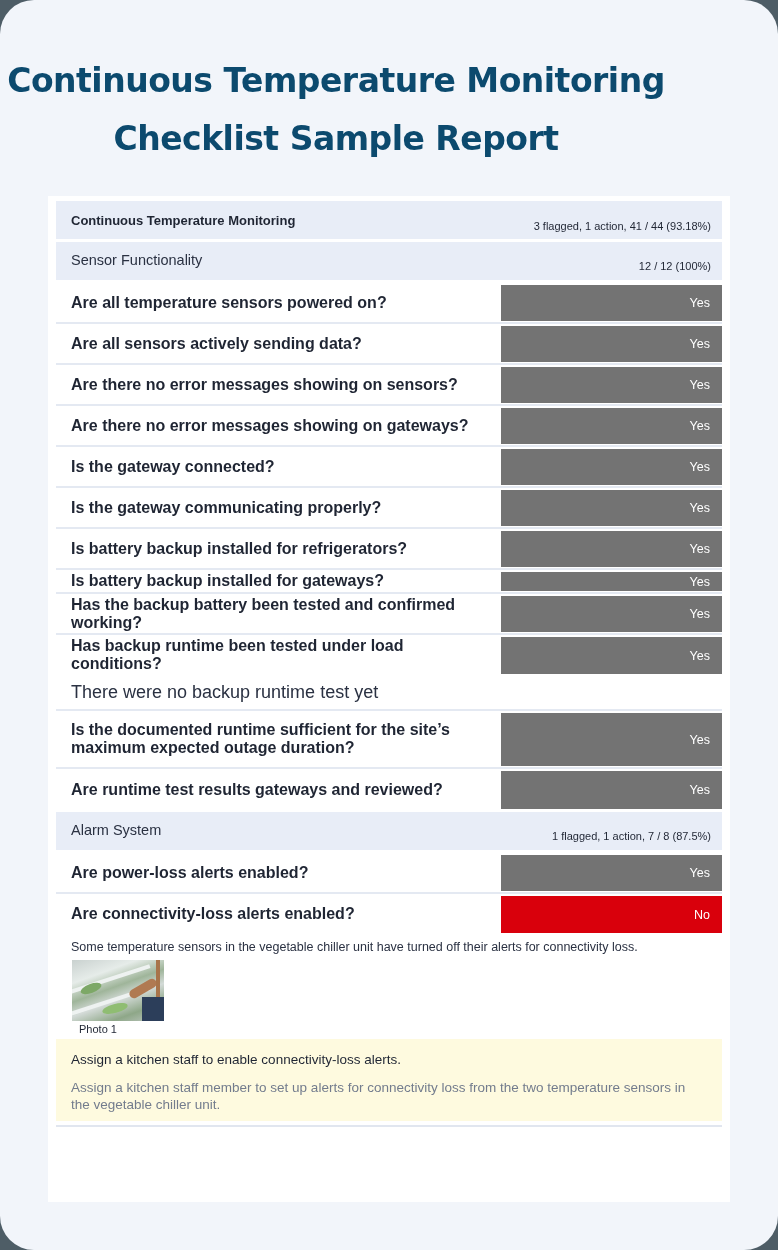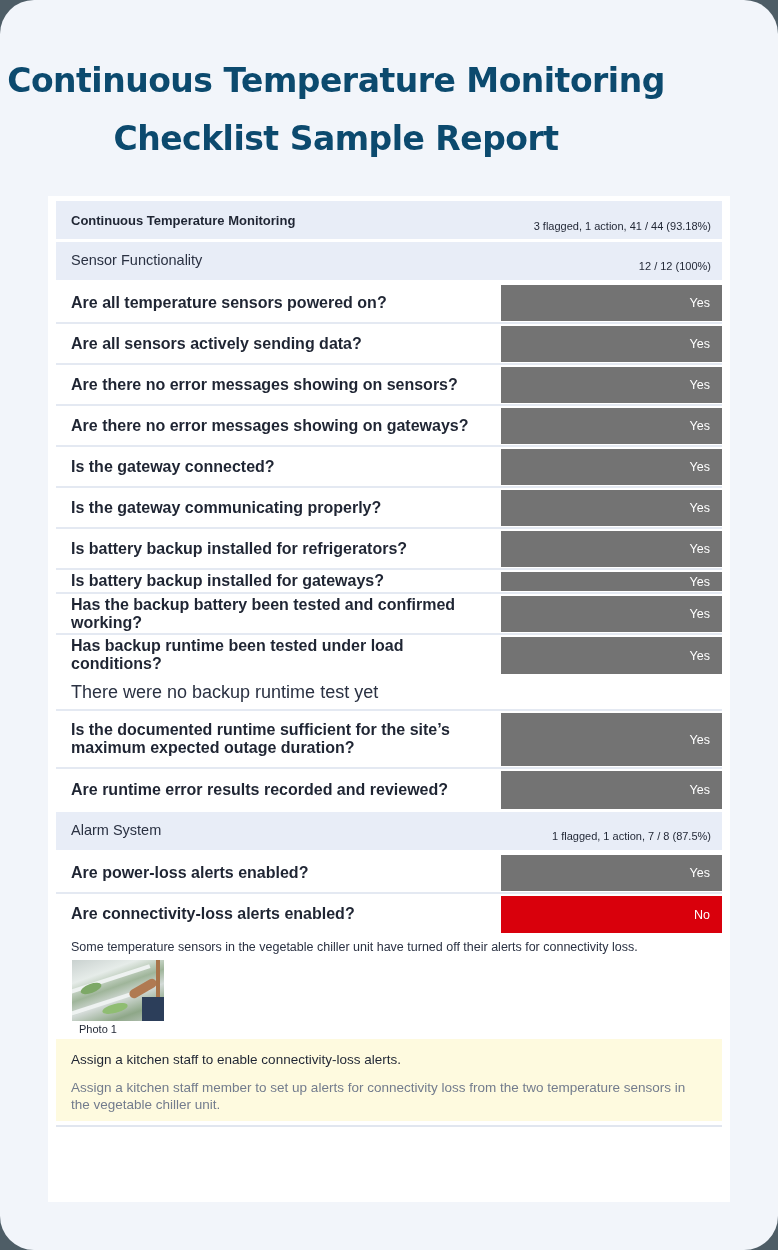--- a/index.html
+++ b/index.html
@@ -127,21 +127,21 @@
     <div class="row" style="height:40px; border-bottom:none">
       <div class="q">Has backup runtime been tested under load conditions?</div>
       <div class="a yes">Yes</div>
     </div>
     <div class="note">There were no backup runtime test yet</div>
     <div class="row" style="height:58px">
       <div class="q">Is the documented runtime sufficient for the site’s maximum expected outage duration?</div>
       <div class="a yes">Yes</div>
     </div>
     <div class="row" style="height:41px; border-bottom:none">
-      <div class="q">Are runtime error results recorded and reviewed?</div>
+      <div class="q">Are runtime test results gateways and reviewed?</div>
       <div class="a yes">Yes</div>
     </div>
 
     <div class="hdr sec" style="margin-top:2px">
       <span class="ht">Alarm System</span>
       <span class="hs">1 flagged, 1 action, 7 / 8 (87.5%)</span>
     </div>
 
     <div class="row" style="height:41px">
       <div class="q">Are power-loss alerts enabled?</div>

